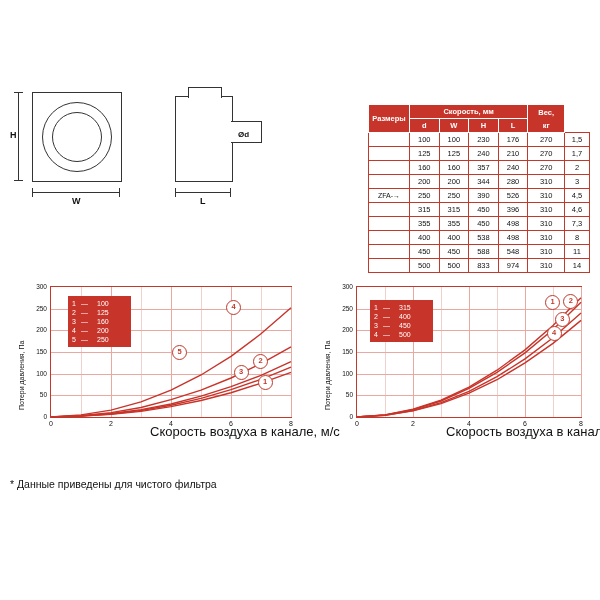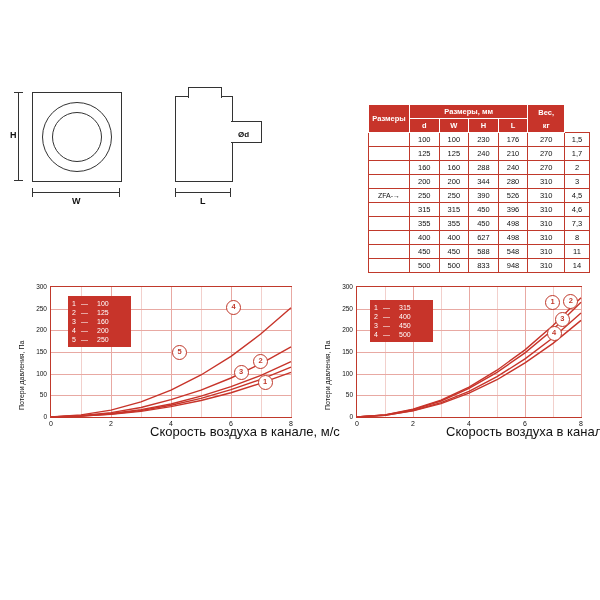--- a/index.html
+++ b/index.html
@@ -98,21 +98,21 @@
     <div class="dim-line" style="left:220px;top:100px;width:1px;height:9px;"></div>
     <div class="draw-label" style="left:190px;top:108px;">L</div>
     <div class="draw-label" style="left:228px;top:42px;font-size:8px;">Ød</div>
   </div>
 
   <div class="table-wrap">
     <table>
       <thead>
         <tr>
           <th rowspan="2" class="tbl-first">Размеры</th>
-          <th colspan="4">Размеры, мм</th>
+          <th colspan="4">Скорость, мм</th>
           <th rowspan="2">
             <span>Вес,</span><br>
             <span>кг</span>
           </th>
         </tr>
         <tr>
           <th>d</th>
           <th>W</th>
           <th>H</th>
           <th>L</th>
@@ -134,21 +134,21 @@
             <td>125</td>
             <td>240</td>
             <td>210</td>
             <td>270</td>
             <td>1,7</td>
           </tr>
           <tr>
             <td class="tbl-first"></td>
             <td>160</td>
             <td>160</td>
-            <td>288</td>
+            <td>357</td>
             <td>240</td>
             <td>270</td>
             <td>2</td>
           </tr>
           <tr>
             <td class="tbl-first"></td>
             <td>200</td>
             <td>200</td>
             <td>344</td>
             <td>280</td>
@@ -179,40 +179,40 @@
             <td>355</td>
             <td>450</td>
             <td>498</td>
             <td>310</td>
             <td>7,3</td>
           </tr>
           <tr>
             <td class="tbl-first"></td>
             <td>400</td>
             <td>400</td>
-            <td>627</td>
+            <td>538</td>
             <td>498</td>
             <td>310</td>
             <td>8</td>
           </tr>
           <tr>
             <td class="tbl-first"></td>
             <td>450</td>
             <td>450</td>
             <td>588</td>
             <td>548</td>
             <td>310</td>
             <td>11</td>
           </tr>
           <tr>
             <td class="tbl-first"></td>
             <td>500</td>
             <td>500</td>
             <td>833</td>
-            <td>948</td>
+            <td>974</td>
             <td>310</td>
             <td>14</td>
           </tr>
         </tbody>
     </table>
   </div>
 
 
   <div class="chart left">
     <div class="axis-title-y" style="left:8px;top:132px;">Потери давления, Па</div>
@@ -306,13 +306,14 @@
       </div>
     <div class="axis-title-x" style="left:128px;top:146px;">Скорость воздуха в канале, м/с</div>
     <div class="legend" id="legend-right" style="left:52px;top:22px;">
         <div class="row"><span class="num">1</span><span class="dash">—</span><span class="val">315</span></div>
         <div class="row"><span class="num">2</span><span class="dash">—</span><span class="val">400</span></div>
         <div class="row"><span class="num">3</span><span class="dash">—</span><span class="val">450</span></div>
         <div class="row"><span class="num">4</span><span class="dash">—</span><span class="val">500</span></div>
       </div>
   </div>
 
+  <div class="footnote">* Данные приведены для чистого фильтра</div>
 </div>
 
 </body></html>

